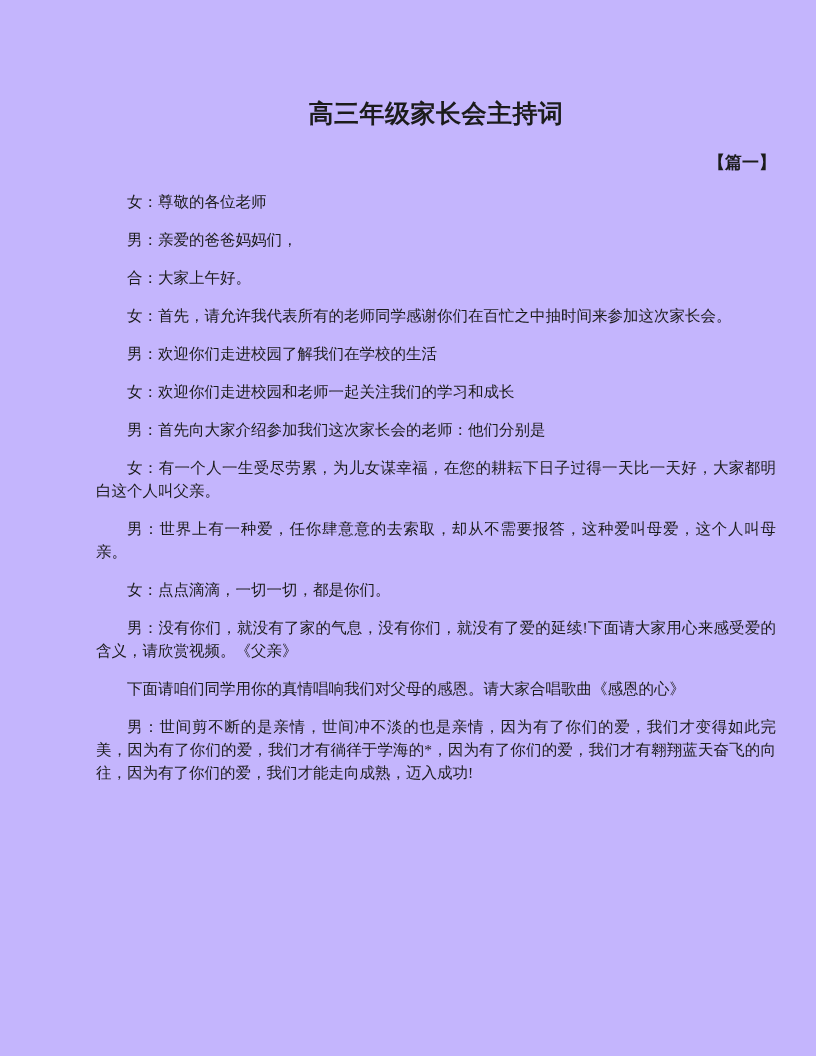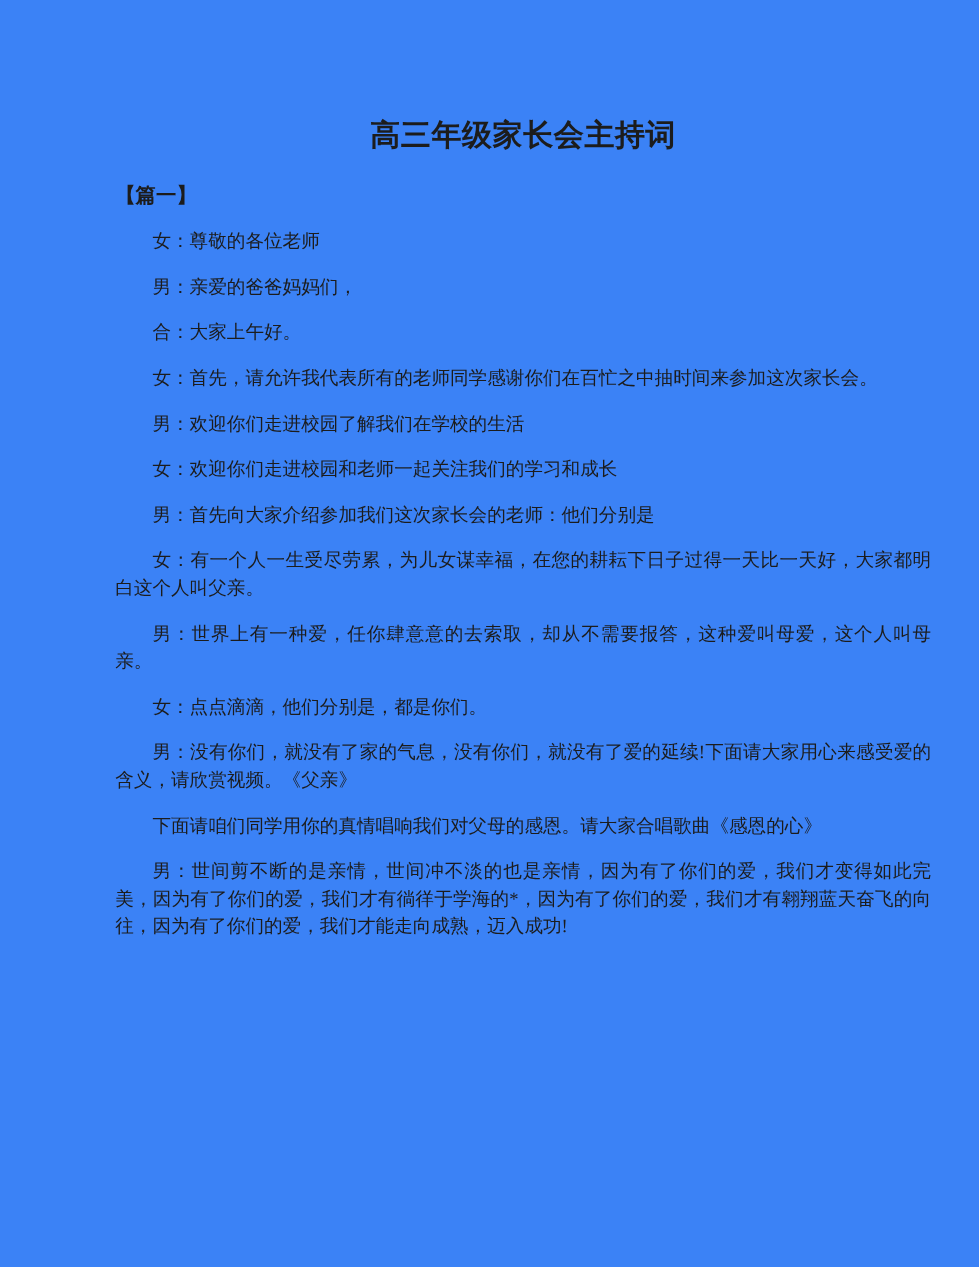--- a/index.html
+++ b/index.html
@@ -5,41 +5,41 @@
   html, body {
     margin: 0;
     padding: 0;
     background: #ffffff;
   }
   .page {
     position: relative;
     width: 816px;
     height: 1056px;
     margin: 0 auto;
-    background: #3b82f6;
+    background: #c4b5fd;
     box-sizing: border-box;
     padding: 99px 40px 0 96px;
     overflow: hidden;
     font-family: "Liberation Serif", "DejaVu Serif", serif;
     color: #1c1c1c;
   }
   .doc-title {
     margin: 0 0 22px 0;
     font-size: 25px;
     line-height: 30px;
     font-weight: bold;
     text-align: center;
     letter-spacing: 0.5px;
   }
   .section-heading {
     margin: 0 0 15px 0;
     font-size: 17px;
     line-height: 24px;
     font-weight: bold;
-    text-align: left;
+    text-align: right;
   }
   .doc-body p {
     margin: 0 0 15px 0;
     font-size: 15.5px;
     line-height: 23px;
     text-align: justify;
     text-indent: 2em;
     word-break: break-all;
   }
 </style>
@@ -52,18 +52,18 @@
   <div class="doc-body" id="doc-body">
       <p>女：尊敬的各位老师</p>
       <p>男：亲爱的爸爸妈妈们，</p>
       <p>合：大家上午好。</p>
       <p>女：首先，请允许我代表所有的老师同学感谢你们在百忙之中抽时间来参加这次家长会。</p>
       <p>男：欢迎你们走进校园了解我们在学校的生活</p>
       <p>女：欢迎你们走进校园和老师一起关注我们的学习和成长</p>
       <p>男：首先向大家介绍参加我们这次家长会的老师：他们分别是</p>
       <p>女：有一个人一生受尽劳累，为儿女谋幸福，在您的耕耘下日子过得一天比一天好，大家都明白这个人叫父亲。</p>
       <p>男：世界上有一种爱，任你肆意意的去索取，却从不需要报答，这种爱叫母爱，这个人叫母亲。</p>
-      <p>女：点点滴滴，他们分别是，都是你们。</p>
+      <p>女：点点滴滴，一切一切，都是你们。</p>
       <p>男：没有你们，就没有了家的气息，没有你们，就没有了爱的延续!下面请大家用心来感受爱的含义，请欣赏视频。《父亲》</p>
       <p>下面请咱们同学用你的真情唱响我们对父母的感恩。请大家合唱歌曲《感恩的心》</p>
       <p>男：世间剪不断的是亲情，世间冲不淡的也是亲情，因为有了你们的爱，我们才变得如此完美，因为有了你们的爱，我们才有徜徉于学海的*，因为有了你们的爱，我们才有翱翔蓝天奋飞的向往，因为有了你们的爱，我们才能走向成熟，迈入成功!</p>
     </div>
 </div>
 
 </body></html>

